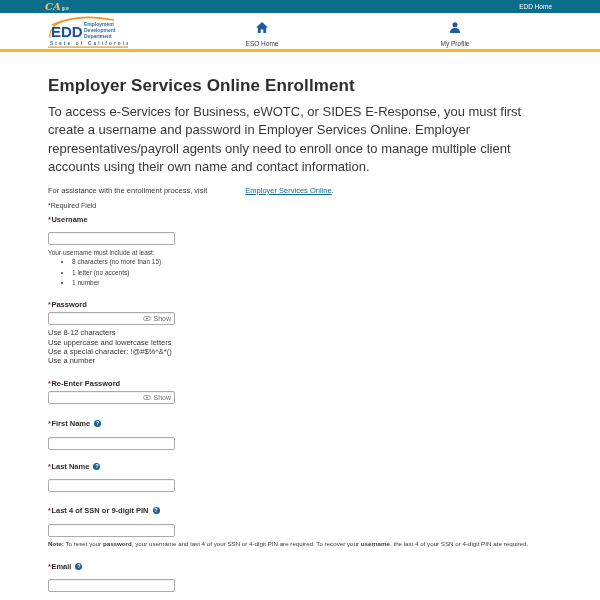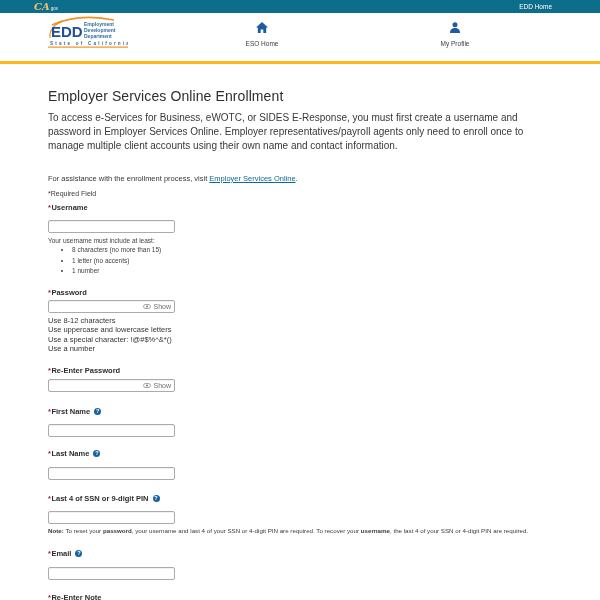--- a/index.html
+++ b/index.html
@@ -1,43 +1,43 @@
 <!DOCTYPE html>
 <html><head>
 <meta charset="utf-8">
 <style>
   * { margin:0; padding:0; box-sizing:border-box; }
   html,body { width:600px; height:600px; overflow:hidden; background:#fff;
     font-family:"Liberation Sans", sans-serif; color:#383838; }
 
   
   .topbar { height:13px; background:#0D6E8C; display:flex; align-items:center;
-    justify-content:space-between; padding:0 48px 0 34px;gap:40px; }
+    justify-content:space-between; padding:0 48px 0 45px;gap:40px; }
   .ca-logo { display:flex; align-items:baseline; height:13px; overflow:hidden; }
   .ca-logo .ca { font-family:"DejaVu Serif", serif; font-style:italic; font-weight:bold;
     font-size:10px; color:#F3C06F; line-height:13px; }
   .ca-logo .gov { font-size:4.5px; color:#ffffff; margin-left:1px; }
   .edd-home-link { color:#ffffff; font-size:6.5px; text-decoration:none; }
 
   
-  .header { position:relative; height:48px; background:#fff; }
+  .header { position:relative; height:36px; background:#fff; }
   .edd-logo { position:absolute; left:48px; top:3px; }
   .nav-item { position:absolute; top:6px; width:64px; text-align:center;
     text-decoration:none; color:#3c3c3c; cursor:pointer; }
   .nav-item .nav-label { display:block; font-size:6.5px; margin-top:3px; color:#3c3c3c; }
   .nav-eso { left:230px; }
   .nav-profile { left:423px; }
   .gold-rule { height:3px; background:#FDB71C; }
 
   
   .content { padding:24px 48px 0 48px; }
-  h1 { font-size:14px; font-weight:400; color:#2e2e2e; letter-spacing:.1px; margin-bottom:7px; }
-  .intro { font-size:10px; line-height:1.42; max-width:502px; margin-bottom:20px; }
+  h1 { font-size:17px; font-weight:700; color:#2e2e2e; letter-spacing:.1px; margin-bottom:7px; }
+  .intro { font-size:13px; line-height:1.42; max-width:502px; margin-bottom:9px; }
   .assist { font-size:7.5px; margin-bottom:7px; }
-  .assist a { color:#0C6A93; text-decoration:underline; }
+  .assist a { color:#0C6A93; text-decoration:underline;margin-left:36px; }
   .required-note { font-size:7px; margin-bottom:6px; }
 
   .group { margin-bottom:13px; }
   .label { font-size:7.5px; font-weight:700; color:#2d2d2d; margin-bottom:3.5px;
     display:flex; align-items:center; }
   .req { color:#A02020; margin-right:.5px; }
   .optional { font-weight:400; margin-left:2px; color:#3f3f3f; }
   .help { display:inline-block; width:7px; height:7px; border-radius:50%;
     background:#17629E; color:#fff; font-size:5.5px; line-height:7px; text-align:center;
     font-weight:700; margin-left:4px; cursor:pointer; }

